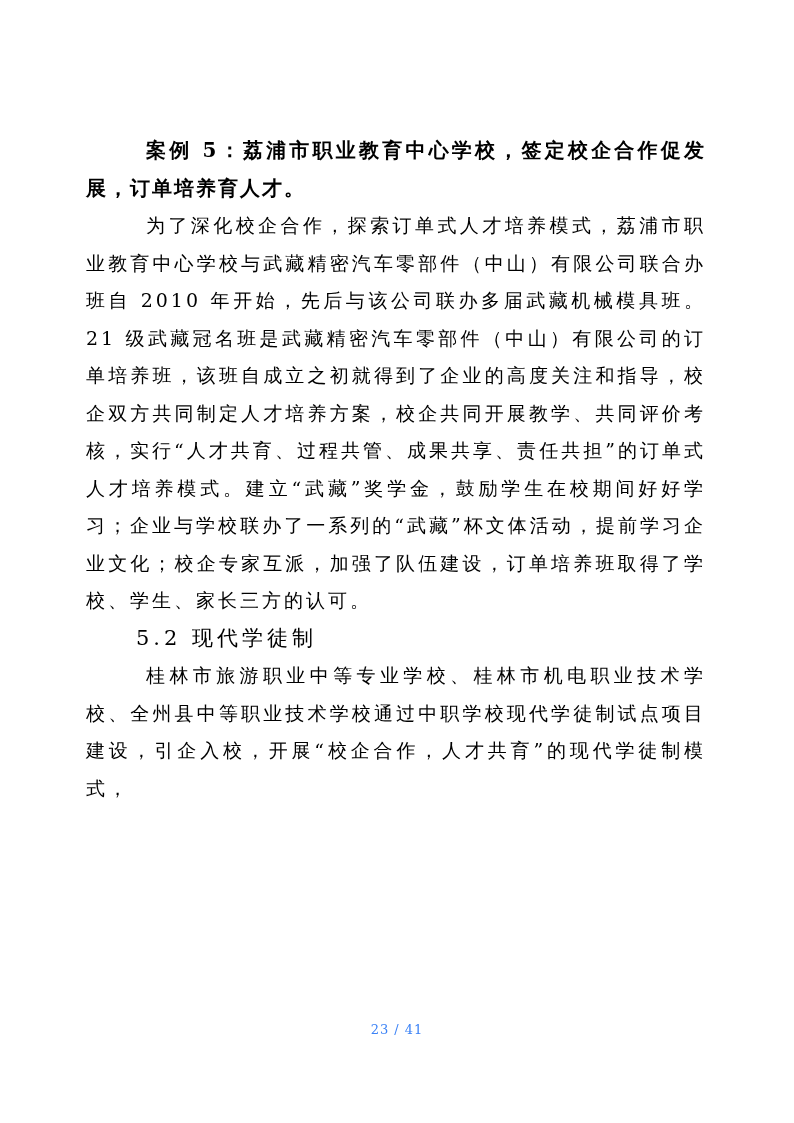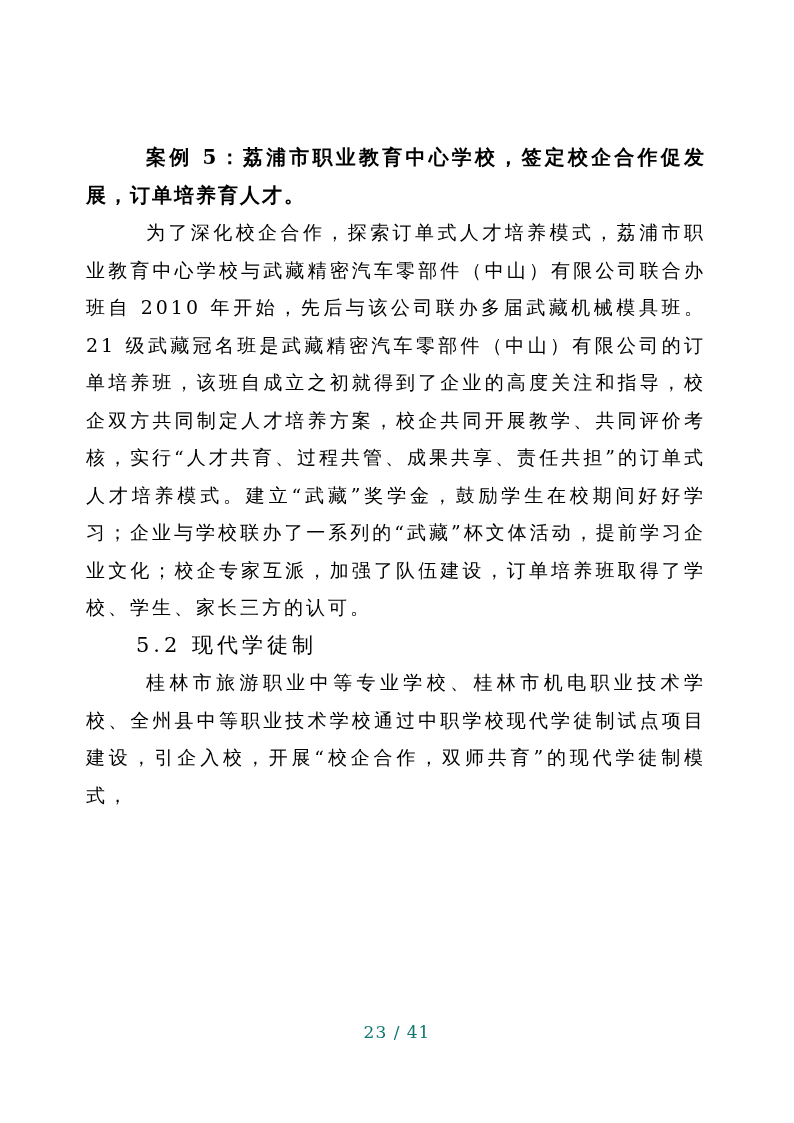--- a/index.html
+++ b/index.html
@@ -13,21 +13,21 @@
     height: 1123px;
     margin: 0 auto;
     background: #ffffff;
     color: #000000;
     font-family: "DejaVu Serif", "Liberation Serif", serif;
     overflow: hidden;
   }
   .content {
     position: absolute;
     left: 86px;
-    top: 139px;
+    top: 132px;
     width: 620px;
   }
   .case-heading {
     margin: 0;
     font-size: 20px;
     font-weight: bold;
     line-height: 37.5px;
     letter-spacing: 2px;
     text-align: justify;
     text-indent: 60px;
@@ -50,29 +50,29 @@
     letter-spacing: 4px;
     text-indent: 50px;
     white-space: nowrap;
   }
   .footer {
     position: absolute;
     left: 0;
     top: 1022px;
     width: 100%;
     text-align: center;
-    font-size: 17px;
+    font-size: 13px;
     letter-spacing: 1px;
-    color: #0f766e;
+    color: #3b82f6;
   }
 </style>
 </head>
 <body>
 
 <div class="page">
   <div class="content">
     <h2 class="case-heading">案例 5：荔浦市职业教育中心学校，签定校企合作促发展，订单培养育人才。</h2>
     <p class="body-para">为了深化校企合作，探索订单式人才培养模式，荔浦市职业教育中心学校与武藏精密汽车零部件（中山）有限公司联合办班自 2010 年开始，先后与该公司联办多届武藏机械模具班。21 级武藏冠名班是武藏精密汽车零部件（中山）有限公司的订单培养班，该班自成立之初就得到了企业的高度关注和指导，校企双方共同制定人才培养方案，校企共同开展教学、共同评价考核，实行“人才共育、过程共管、成果共享、责任共担”的订单式人才培养模式。建立“武藏”奖学金，鼓励学生在校期间好好学习；企业与学校联办了一系列的“武藏”杯文体活动，提前学习企业文化；校企专家互派，加强了队伍建设，订单培养班取得了学校、学生、家长三方的认可。</p>
     <h2 class="section-heading">5.2 现代学徒制</h2>
-    <p class="body-para">桂林市旅游职业中等专业学校、桂林市机电职业技术学校、全州县中等职业技术学校通过中职学校现代学徒制试点项目建设，引企入校，开展“校企合作，双师共育”的现代学徒制模式，</p>
+    <p class="body-para">桂林市旅游职业中等专业学校、桂林市机电职业技术学校、全州县中等职业技术学校通过中职学校现代学徒制试点项目建设，引企入校，开展“校企合作，人才共育”的现代学徒制模式，</p>
   </div>
   <div class="footer">23 / 41</div>
 </div>
 
 </body></html>

